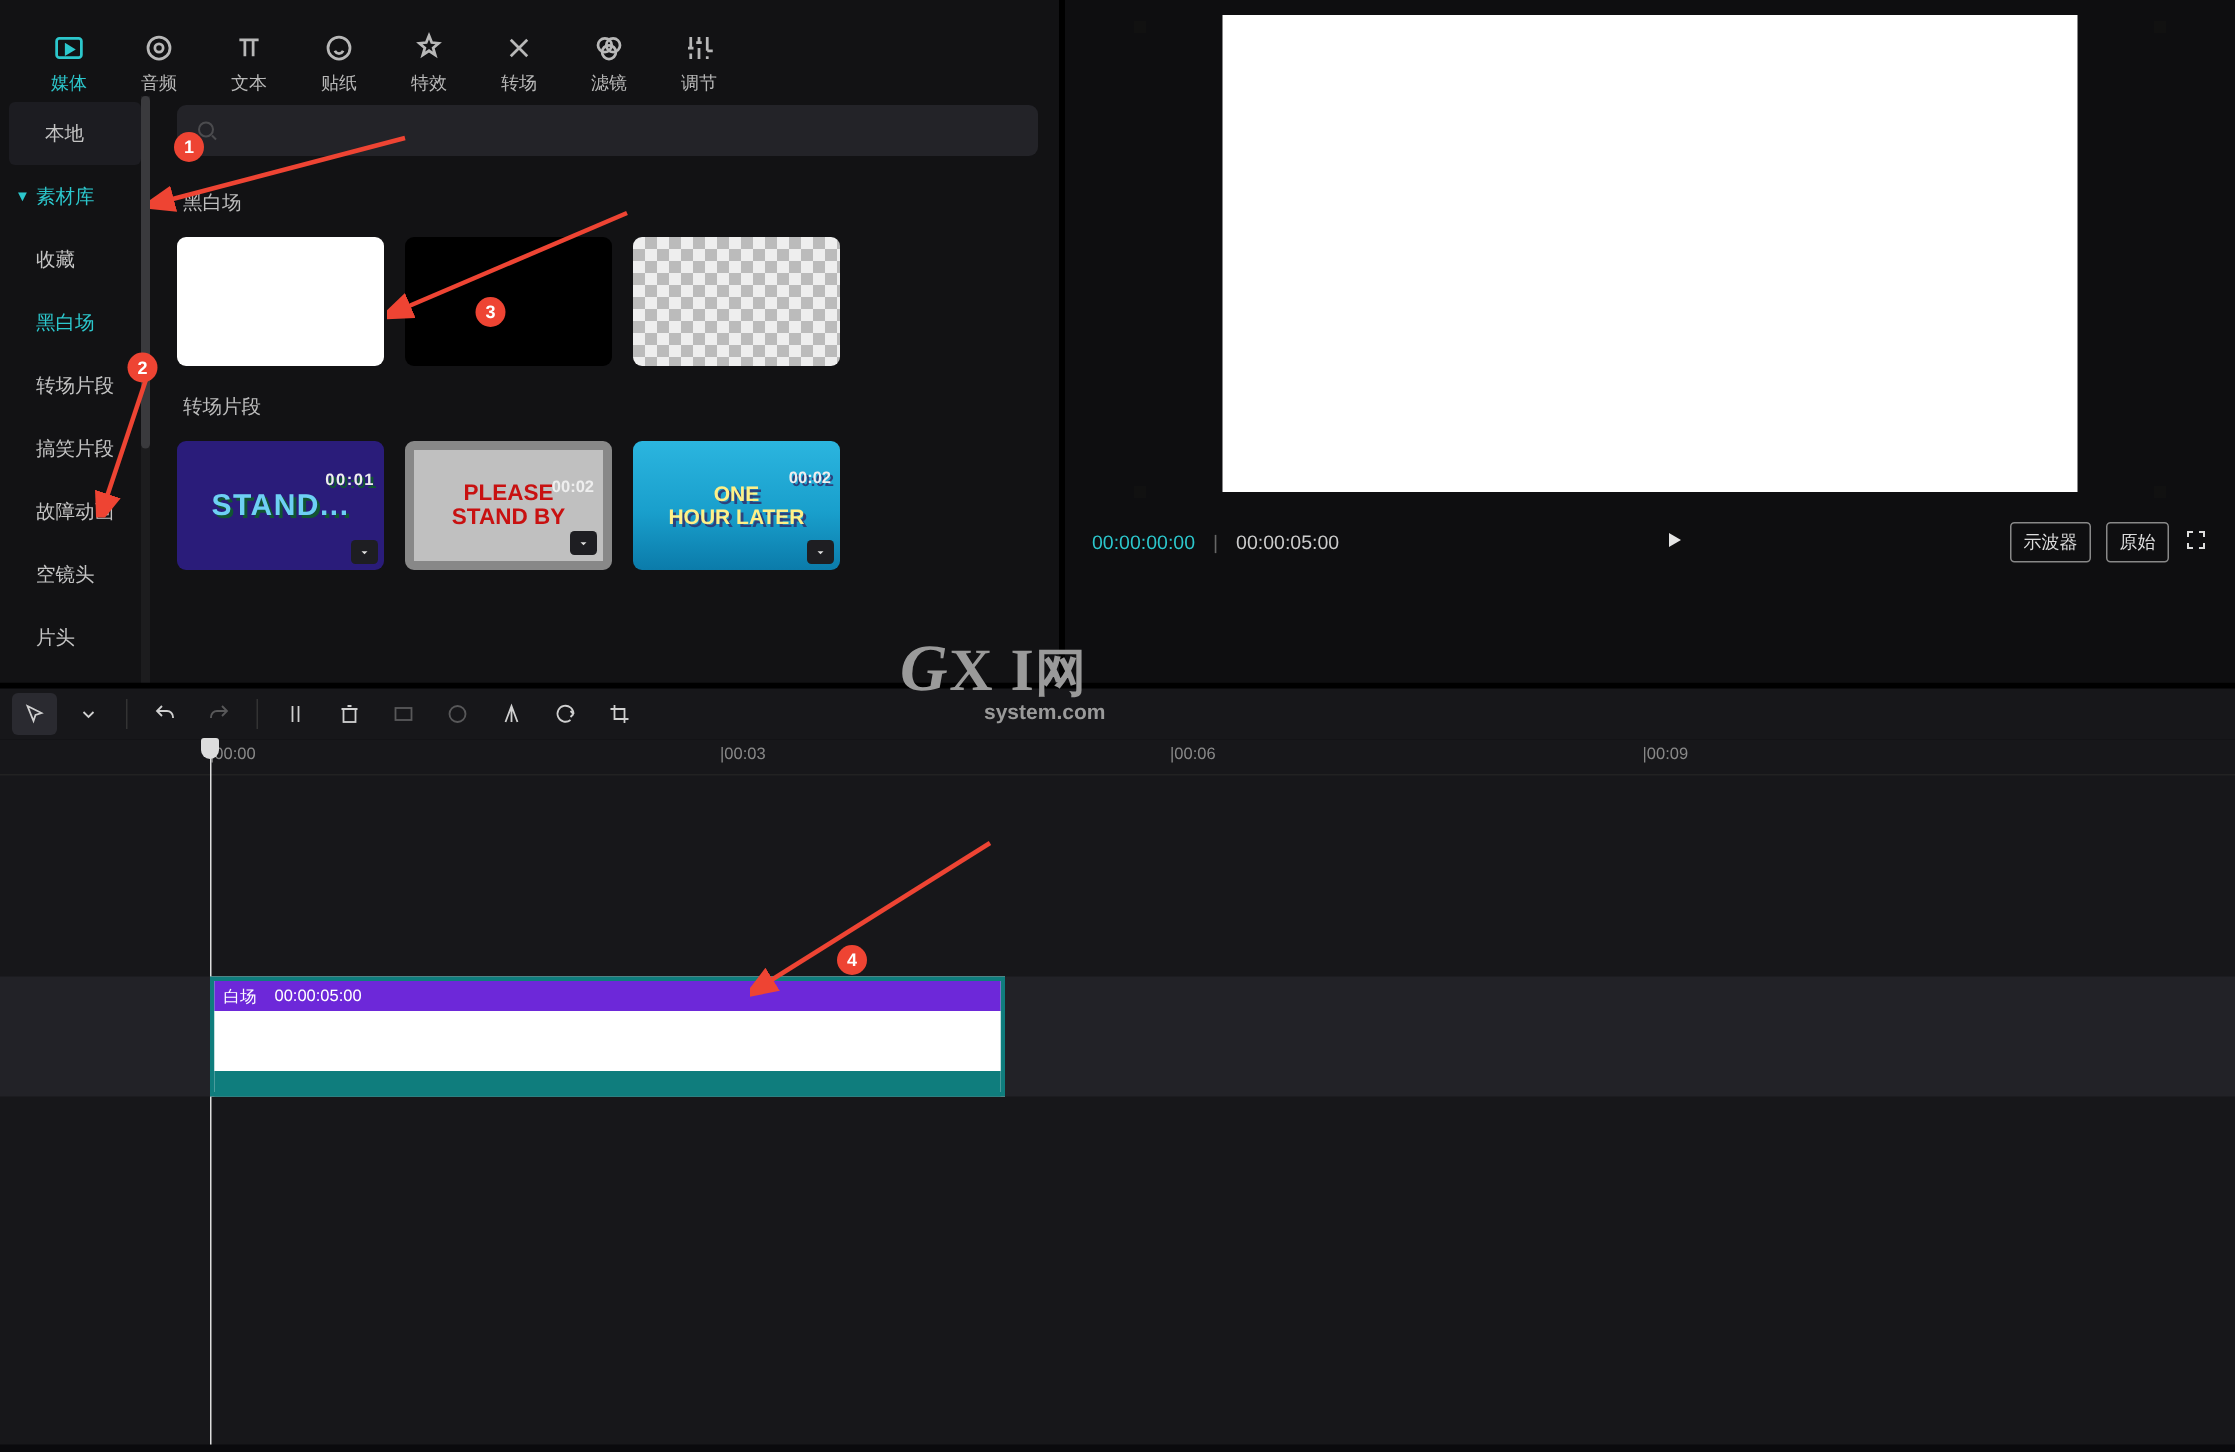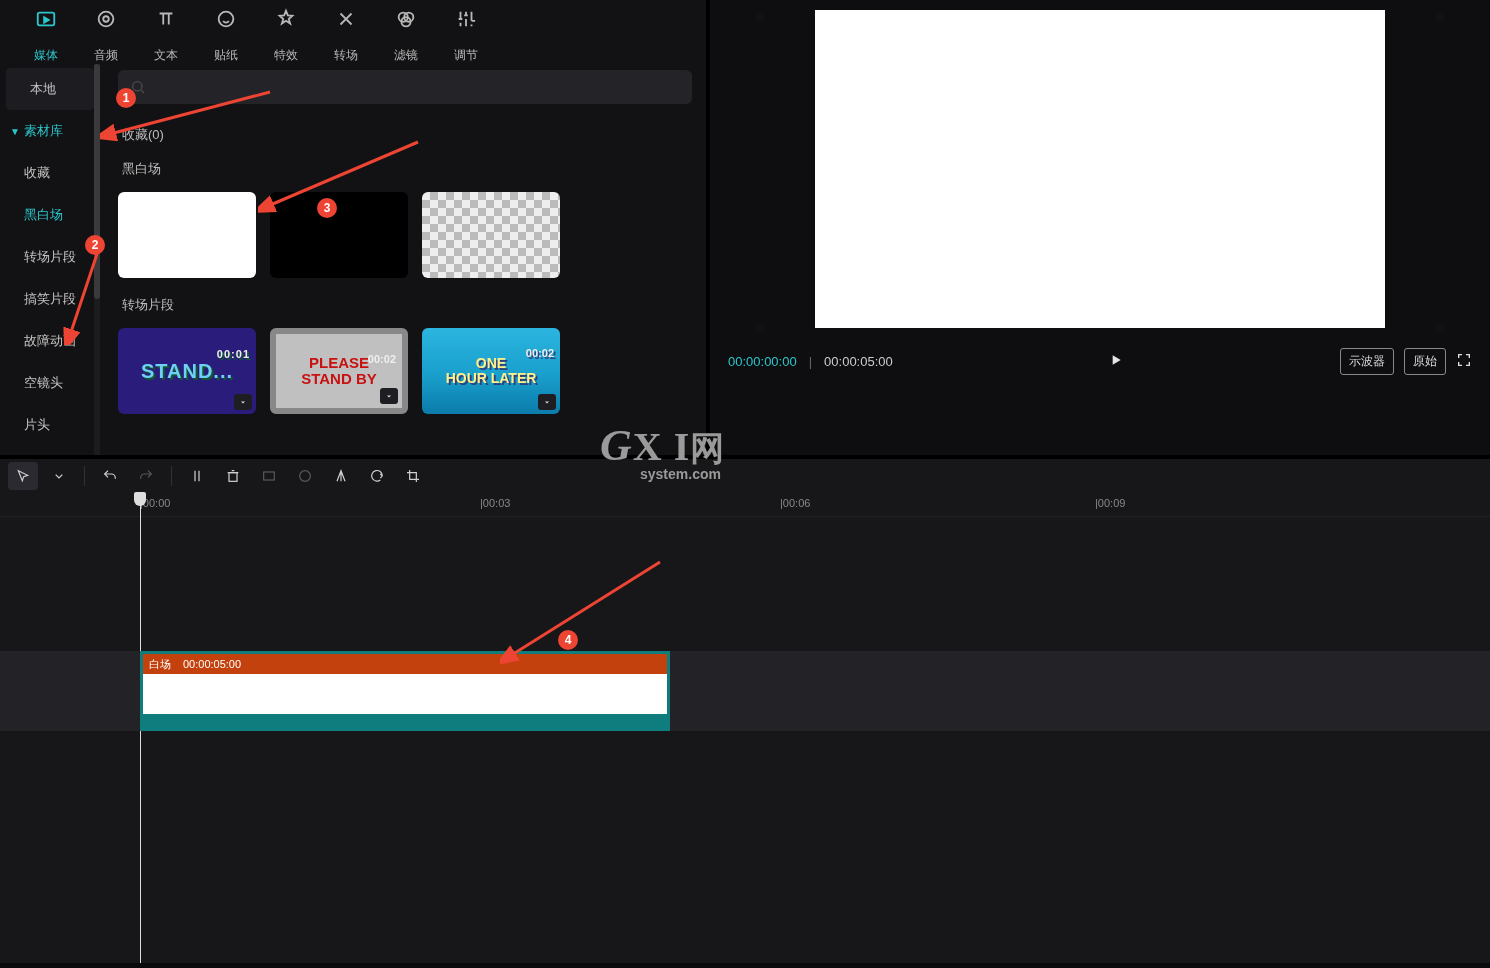--- a/index.html
+++ b/index.html
@@ -5,21 +5,21 @@
 * { margin: 0; padding: 0; box-sizing: border-box; }
 body { font-family: "Microsoft YaHei", Arial, sans-serif; background: #0a0a0d; color: #b0b0b0; font-size: 13px; width: 1490px; height: 968px; overflow: hidden; position: relative; }
 
 
 .top-row { display: flex; height: 455px; }
 .left-pane { width: 706px; background: #121214; position: relative; padding-top:8px; }
 .right-pane { flex: 1; background: #0e0e10; border-left: 4px solid #000; padding: 8px 12px 0 12px; }
 
 
 .tabs { display: flex; gap: 0; padding-left: 16px; height: 56px; }
-.tab { width: 60px; display: flex; flex-direction: column; align-items: center; justify-content: space-between; gap: 4px; color:#b8b8b8; cursor:pointer; font-size:12px;}
+.tab { width: 60px; display: flex; flex-direction: column; align-items: center; justify-content: flex-end; gap: 4px; color:#b8b8b8; cursor:pointer; font-size:12px;}
 .tab.active { color: #2cc7cc; }
 .tab svg { width: 22px; height: 22px; }
 .tab .lbl { font-size: 12px; }
 
 
 .left-main { display: flex; height: calc(100% - 56px); }
 .sidebar { width: 100px; padding: 4px 0; position:relative;}
 .sidebar-scroll { position:absolute; right:0; top:0; bottom:0; width:6px; background:#1c1c1e;}
 .sidebar-scroll .thumb{position:absolute;top:0;height:60%;width:6px;background:#3a3a3d;border-radius:3px;}
 .sb-item { height: 42px; display:flex; align-items:center; padding-left: 24px; color:#c4c4c4; cursor:pointer; font-size:13px; position:relative;}
@@ -82,38 +82,38 @@
 
 
 .timeline{position:relative;height:470px;background:#17171a;}
 .ruler{height:24px;position:relative;color:#888;font-size:11px;border-bottom:1px solid #222;}
 .ruler .mark{position:absolute;top:4px;}
 .playhead{position:absolute;top:0;bottom:0;width:1px;background:#ddd;}
 .ph-head{position:absolute;top:-1px;left:-6px;width:12px;height:14px;background:#ddd;border-radius:2px 2px 6px 6px;}
 .track-area{position:relative;padding-top:134px;}
 .track{height:80px;background:#222227;position:relative;margin-left:0;}
 .clip{position:absolute;top:0;height:80px;background:#fff;border:3px solid #0f7d7d;left:140px;width:530px;}
-.clip-head{height:20px;background:#c2410c;color:#fff;font-size:11px;display:flex;align-items:center;padding:0 6px;gap:12px;}
+.clip-head{height:20px;background:#6d28d9;color:#fff;font-size:11px;display:flex;align-items:center;padding:0 6px;gap:12px;}
 .clip-body{height:40px;background:#fff;}
 .clip-foot{height:17px;background:#0f7d7d;}
 .side-btns{position:absolute;left:6px;top:156px;display:flex;align-items:center;gap:6px;}
 .sbtn{width:28px;height:28px;border-radius:4px;display:flex;align-items:center;justify-content:center;cursor:pointer;}
 .sbtn svg{width:14px;height:14px;fill:#bbb;}
 .cover-btn{width:44px;height:28px;display:flex;align-items:center;justify-content:center;font-size:12px;color:#ddd;cursor:pointer;}
 
 
 .ann-arrow{position:absolute;pointer-events:none;}
 .ann-num{position:absolute;width:20px;height:20px;border-radius:10px;background:#e43;color:#fff;font-size:12px;font-weight:bold;display:flex;align-items:center;justify-content:center;pointer-events:none;}
 
 
 .watermark{position:absolute;left:600px;top:420px;pointer-events:none;text-align:left;}
 .wm1{font-family:"Times New Roman",serif;font-size:40px;font-weight:bold;color:#9a9a9a;letter-spacing:1px;}
 .wm1 .g{font-style:italic;font-size:44px;}
 .wm1 .cn{font-size:34px;}
-.wm2{font-size:14px;color:#9a9a9a;margin-left:40px;margin-top:-6px;font-weight:bold;}
+.wm2{font-size:14px;color:#9a9a9a;margin-left:56px;margin-top:-6px;font-weight:bold;}
 </style>
 </head>
 <body>
 
 <div class="top-row">
   <div class="left-pane">
     <div class="tabs">
       <div class="tab active">
           <svg viewBox="0 0 24 24" fill="none" stroke="currentColor" stroke-width="2">
             <rect x="3" y="5" width="18" height="14" rx="2"></rect>
@@ -202,21 +202,20 @@
             <div class="thumb"></div>
           </div>
       </div>
       <div class="content">
         <div class="search">
           <svg class="sicon" viewBox="0 0 24 24" fill="none" stroke="#888" stroke-width="2">
               <circle cx="11" cy="11" r="7"></circle>
               <path d="M21 21l-4-4"></path>
             </svg>
         </div>
-        <div class="section-title">收藏(0)</div>
         <div class="section-title">黑白场</div>
         <div class="grid">
           <div class="thumb-box t-white"></div>
           <div class="thumb-box t-black"></div>
           <div class="thumb-box t-trans"></div>
         </div>
         <div class="section-title">转场片段</div>
         <div class="grid">
           <div class="thumb-box t-later">
             <span>STAND...</span>

